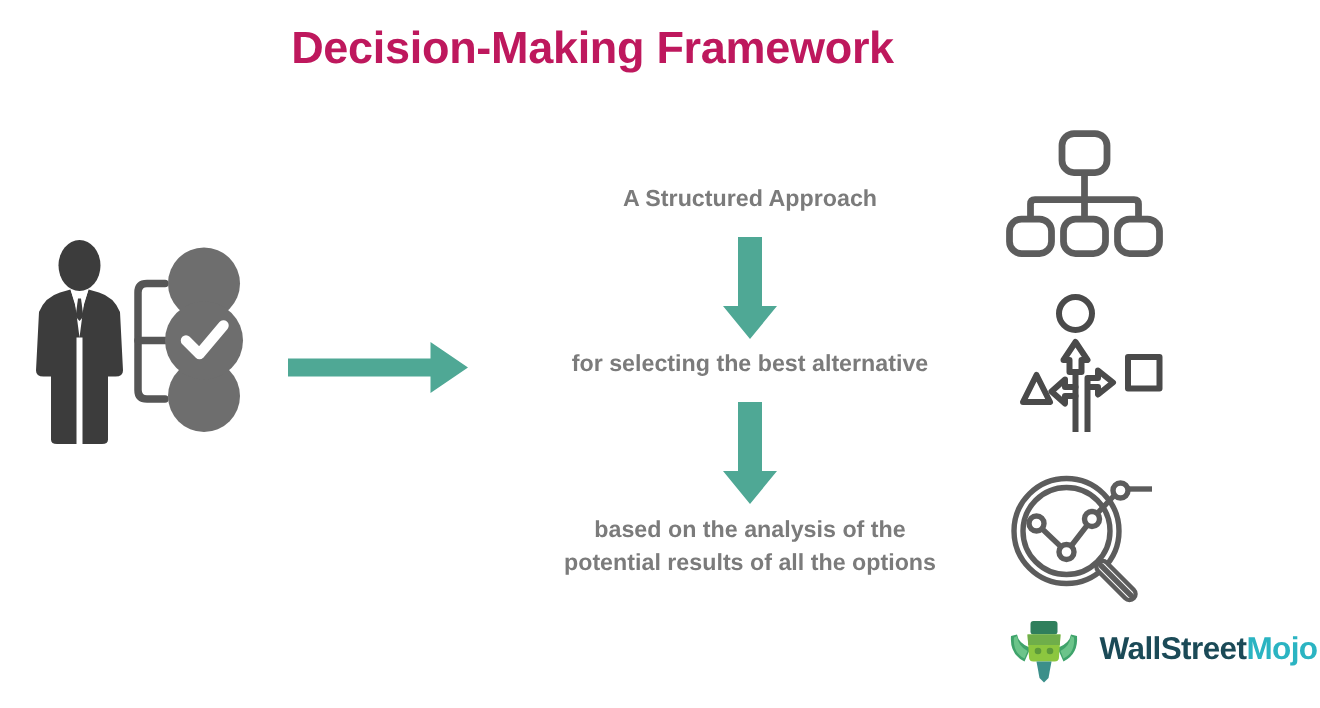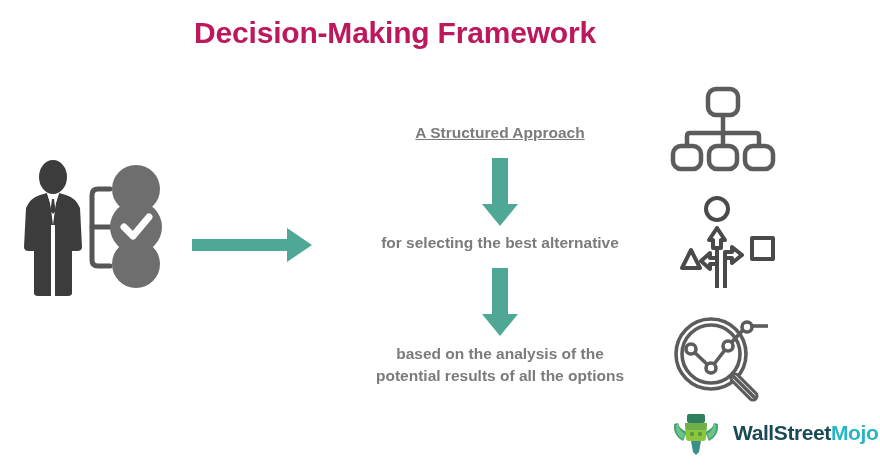--- a/index.html
+++ b/index.html
@@ -51,21 +51,21 @@
   .center-text {
     position: absolute;
     width: 360px;
     left: 320px;
     text-align: center;
     font-size: 15.5px;
     font-weight: bold;
     color: #7b7b7b;
     line-height: 1.42;
   }
-  #text-1 { top: 122px; text-decoration: underline; }
+  #text-1 { top: 122px; }
   #text-2 { top: 232px; }
   #text-3 { top: 343px; }
 
   
   .v-arrow {
     position: absolute;
     left: 478px;
     width: 44px;
     height: 72px;
   }

